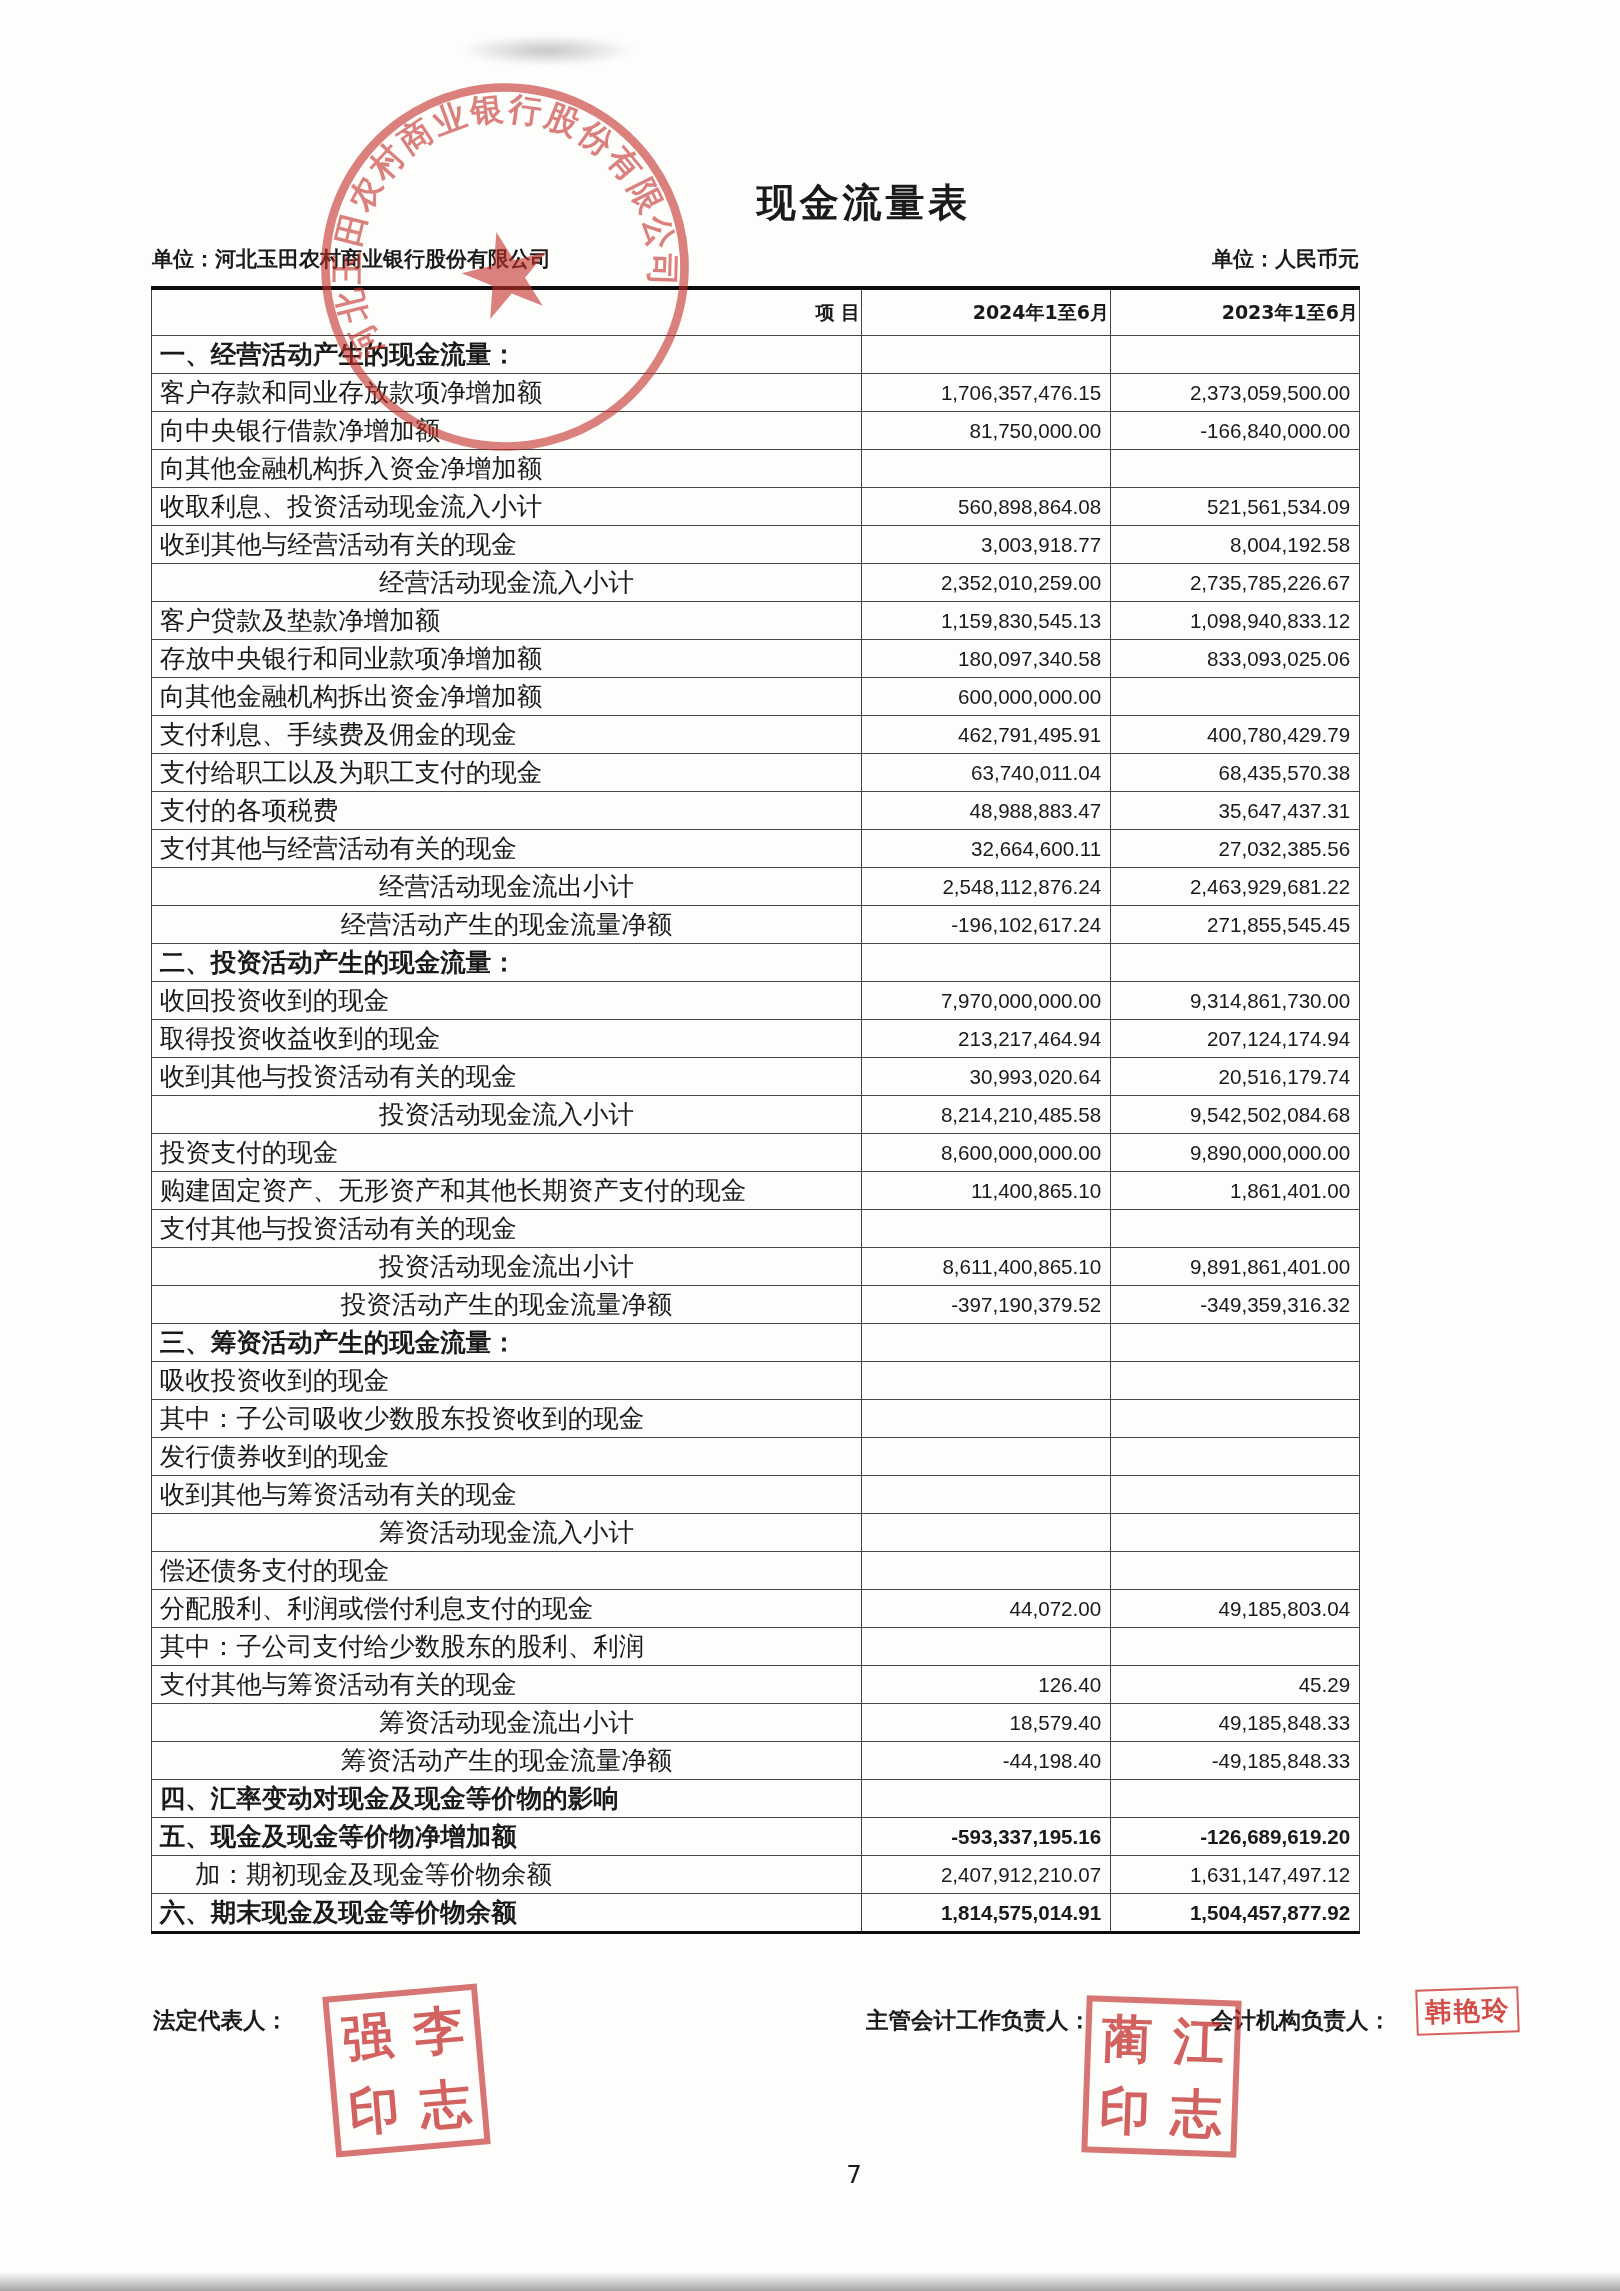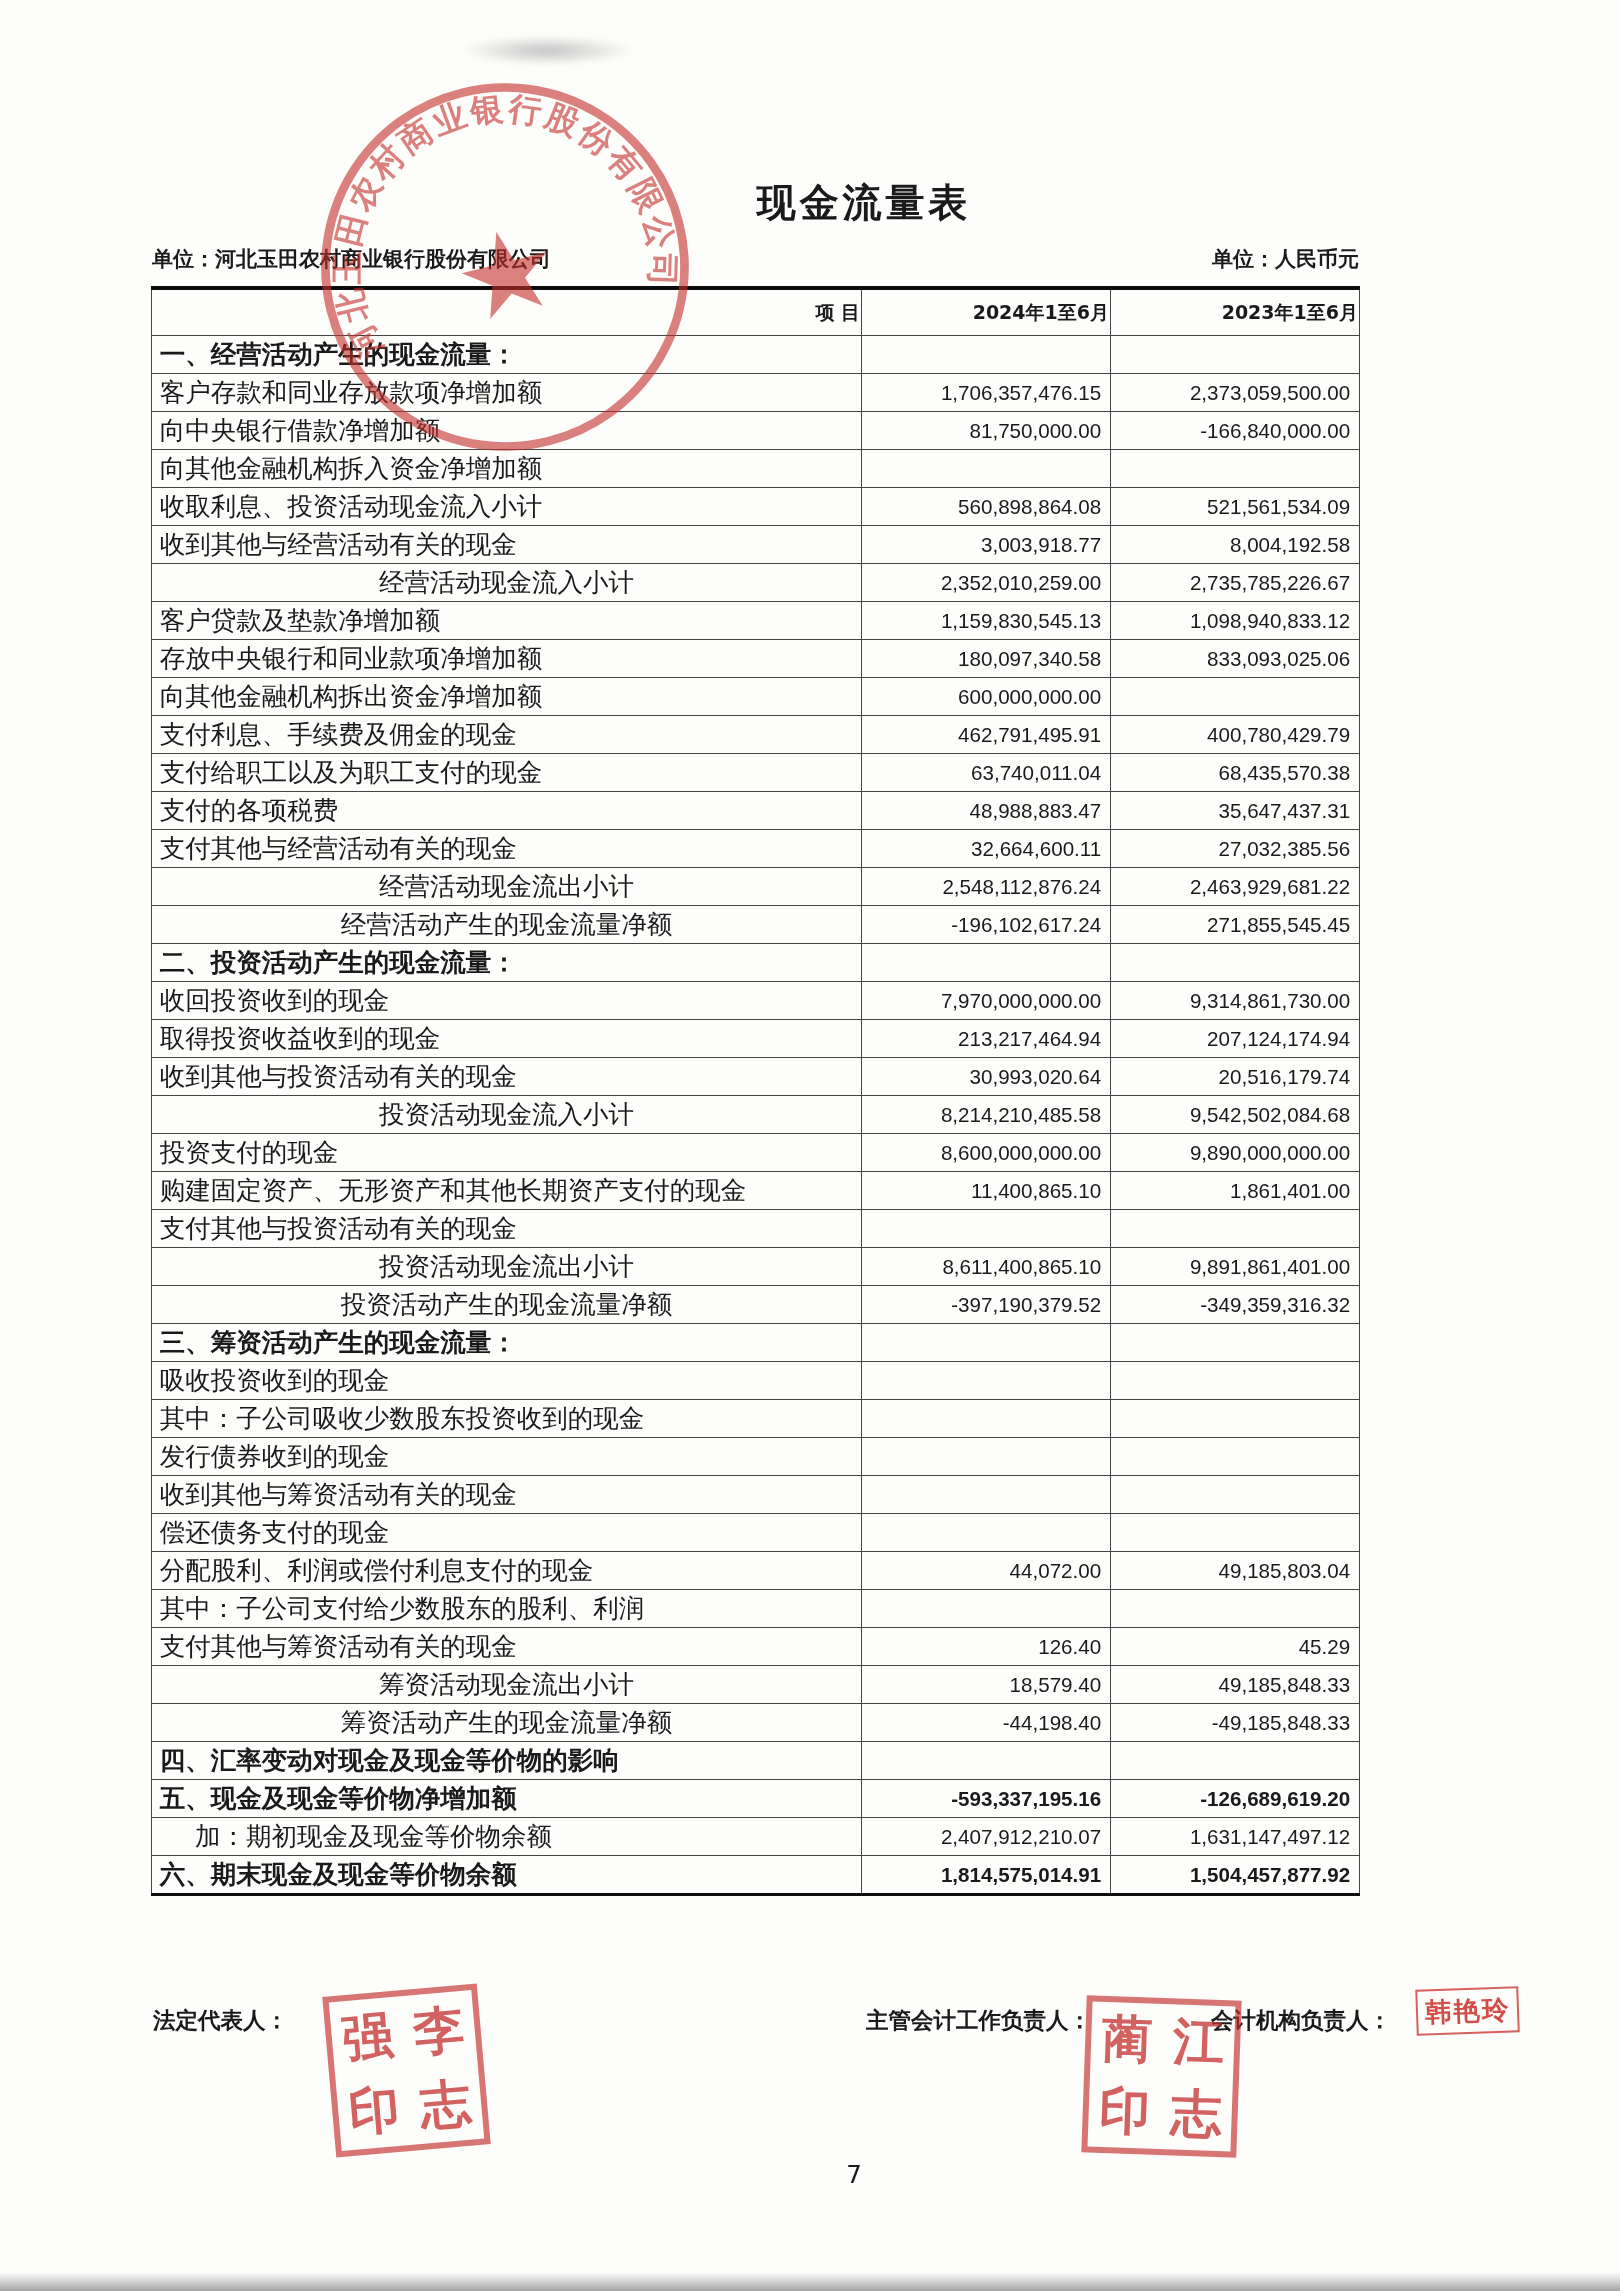--- a/index.html
+++ b/index.html
@@ -252,20 +252,25 @@
         <tr class="item">
           <td class="label">发行债券收到的现金</td>
           <td class="value"></td>
           <td class="value"></td>
         </tr>
         <tr class="item">
           <td class="label">收到其他与筹资活动有关的现金</td>
           <td class="value"></td>
           <td class="value"></td>
         </tr>
+        <tr class="subtotal">
+          <td class="label">筹资活动现金流入小计</td>
+          <td class="value"></td>
+          <td class="value"></td>
+        </tr>
         <tr class="item">
           <td class="label">偿还债务支付的现金</td>
           <td class="value"></td>
           <td class="value"></td>
         </tr>
         <tr class="item">
           <td class="label">分配股利、利润或偿付利息支付的现金</td>
           <td class="value">44,072.00</td>
           <td class="value">49,185,803.04</td>
         </tr>

